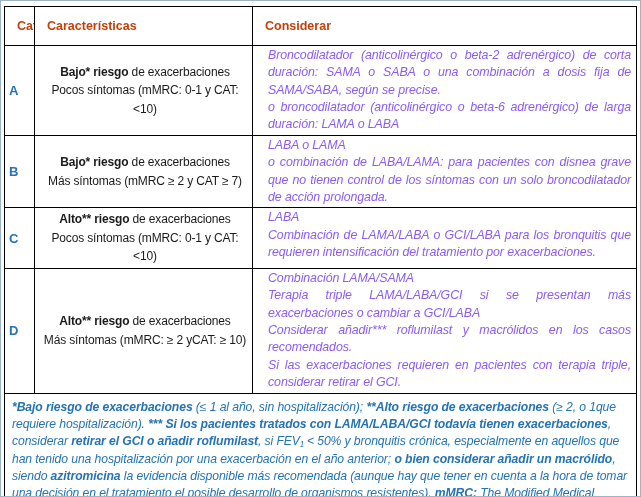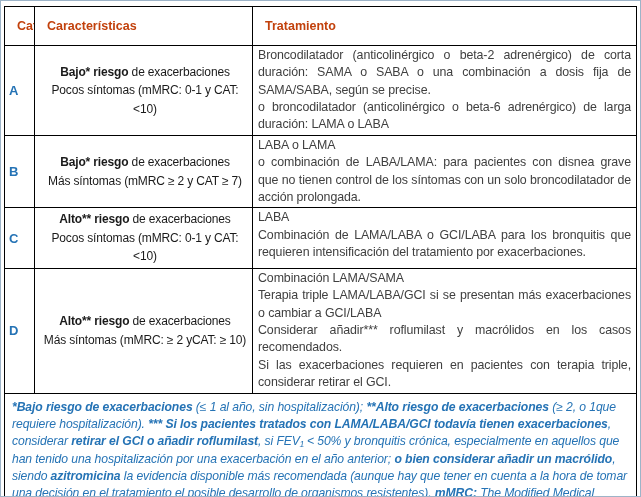--- a/index.html
+++ b/index.html
@@ -54,26 +54,27 @@
     font-size: 12px;
     color: #1a1a1a;
     vertical-align: middle;
     text-align: center;
     padding: 2px 4px 2px 7px;
     line-height: 1.55;
     letter-spacing: -0.15px;
   }
   .treat-cell {
     font-size: 12.4px;
-    color: #404040;
+    color: #8b5cf6;
     vertical-align: top;
     text-align: justify;
-    padding: 1px 5px 1px 5px;
+    padding: 1px 5px 1px 15px;
     line-height: 1.4;
     letter-spacing: -0.1px;
+    font-style: italic;
   }
   .footnote-cell {
     font-size: 12.2px;
     font-style: italic;
     color: #2573b5;
     vertical-align: top;
     text-align: left;
     padding: 5px 7px;
     line-height: 1.42;
     letter-spacing: -0.1px;
@@ -87,21 +88,21 @@
   <table class="copd-table">
     <colgroup>
       <col class="c-cat">
       <col class="c-char">
       <col class="c-treat">
     </colgroup>
     <tbody>
       <tr class="row-header">
         <td class="header-cell">Cat.</td>
         <td class="header-cell">Características</td>
-        <td class="header-cell">Tratamiento</td>
+        <td class="header-cell">Considerar</td>
       </tr>
 
       <tr class="row-a">
         <td class="cat-cell">A</td>
         <td class="char-cell"><span class="seg-bold">Bajo* riesgo</span><span> de exacerbaciones</span><br><span>Pocos síntomas (mMRC: 0-1 y CAT: &lt;10)</span></td>
         <td class="treat-cell"><span>Broncodilatador (anticolinérgico o beta-2 adrenérgico) de corta duración: SAMA o SABA o una combinación a dosis fija de SAMA/SABA, según se precise.</span><br><span>o broncodilatador (anticolinérgico o beta-6 adrenérgico) de larga duración: LAMA o LABA</span></td>
       </tr>
 
       <tr class="row-b">
         <td class="cat-cell">B</td>

